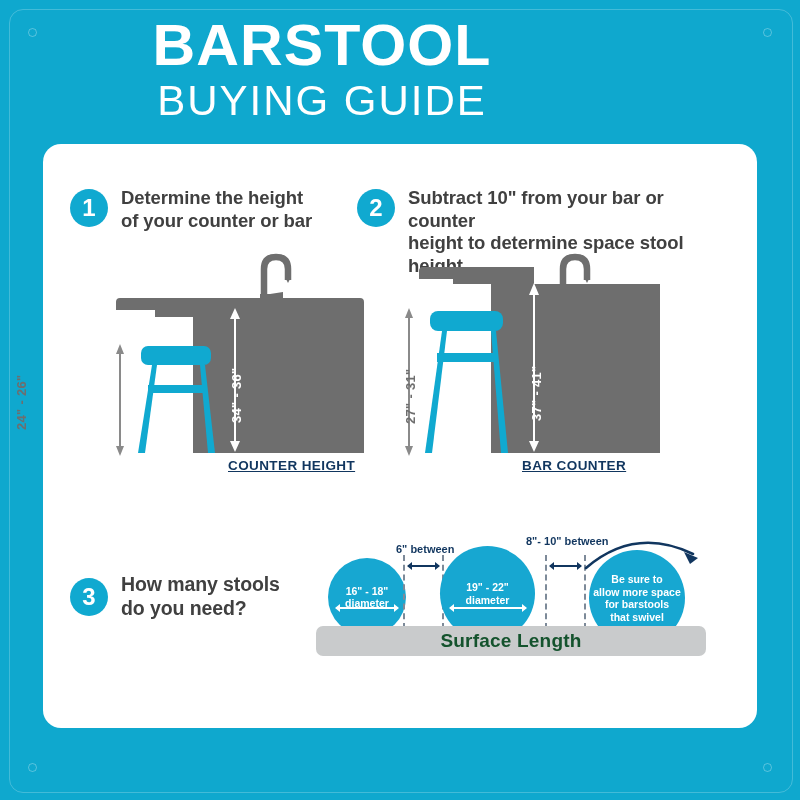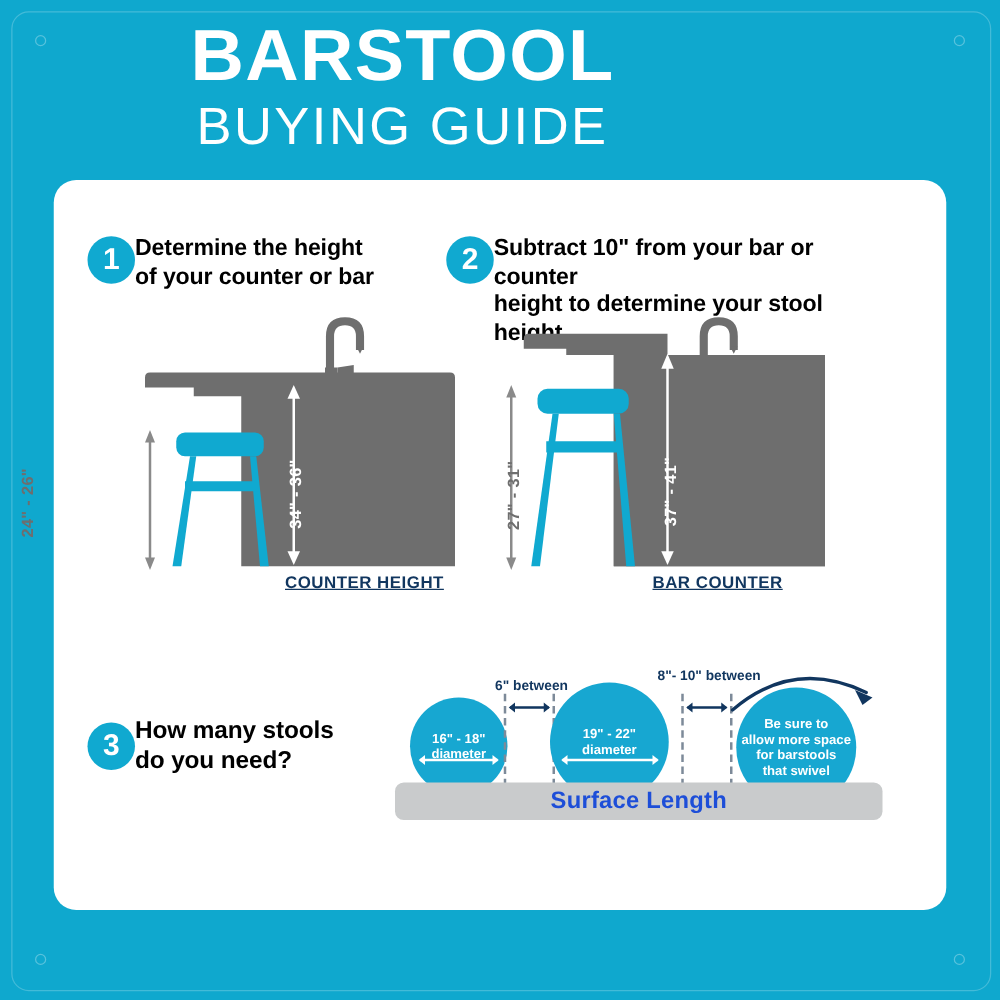--- a/index.html
+++ b/index.html
@@ -43,21 +43,21 @@
 
   
   .step{position:absolute;display:flex;align-items:flex-start;}
   .badge{
     width:38px;height:38px;border-radius:50%;background:#10A9D0;
     color:#fff;font-size:24px;font-weight:bold;
     display:flex;align-items:center;justify-content:center;
     flex:0 0 38px;margin-top:2px;
   }
   .step-text{
-    color:#000000;font-weight:bold;font-size:18.5px;
+    margin-left:13px;color:#404040;font-weight:bold;font-size:18.5px;
     line-height:22.5px;letter-spacing:-.1px;
   }
   #step1{left:70px;top:187px;width:290px;}
   #step2{left:357px;top:187px;width:360px;}
   #step3{left:70px;top:572px;width:280px;align-items:center;}
   #step3 .step-text{font-size:19.5px;line-height:24px;}
 
   
   .cap{
     position:absolute;color:#11365F;font-weight:bold;font-size:13.5px;
@@ -94,21 +94,21 @@
   .gap-arrow:before,.gap-arrow:after{
     content:"";position:absolute;top:-3px;width:0;height:0;
     border-top:4px solid transparent;border-bottom:4px solid transparent;}
   .gap-arrow:before{left:-1px;border-right:5px solid #11365F;}
   .gap-arrow:after{right:-1px;border-left:5px solid #11365F;}
 
   #surface-bar{
     position:absolute;left:316px;top:626px;width:390px;height:30px;
     background:#C9CBCC;border-radius:7px;
     display:flex;align-items:center;justify-content:center;
-    color:#1d4ed8;font-weight:bold;font-size:19px;letter-spacing:.2px;
+    color:#14532d;font-weight:bold;font-size:19px;letter-spacing:.2px;
   }
 </style>
 </head>
 <body>
 
 <div id="frame-outline"></div>
 <div class="screw tl"></div>
 <div class="screw tr"></div>
 <div class="screw bl"></div>
 <div class="screw br"></div>
@@ -125,21 +125,21 @@
   <div class="step-text">
     <div>Determine the height</div>
     <div>of your counter or bar</div>
   </div>
 </div>
 
 <div class="step" id="step2">
   <div class="badge">2</div>
   <div class="step-text">
     <div>Subtract 10" from your bar or counter</div>
-    <div>height to determine your stool height</div>
+    <div>height to determine space stool height</div>
   </div>
 </div>
 
 <svg width="290" height="215" viewBox="0 0 290 215" style="position:absolute;left:95px;top:253px;">
 
   <g fill="none" stroke="#6E6E6E">
     <path d="M169 46 L169 16 Q169 4 181 4 Q193 4 193 16 L193 27" stroke-width="6.5" stroke-linecap="butt"></path>
     <path d="M190 24 L193 30 L196 24 Z" fill="#6E6E6E" stroke="none"></path>
   </g>
   <rect x="165" y="41" width="10" height="8" fill="#6E6E6E"></rect>

